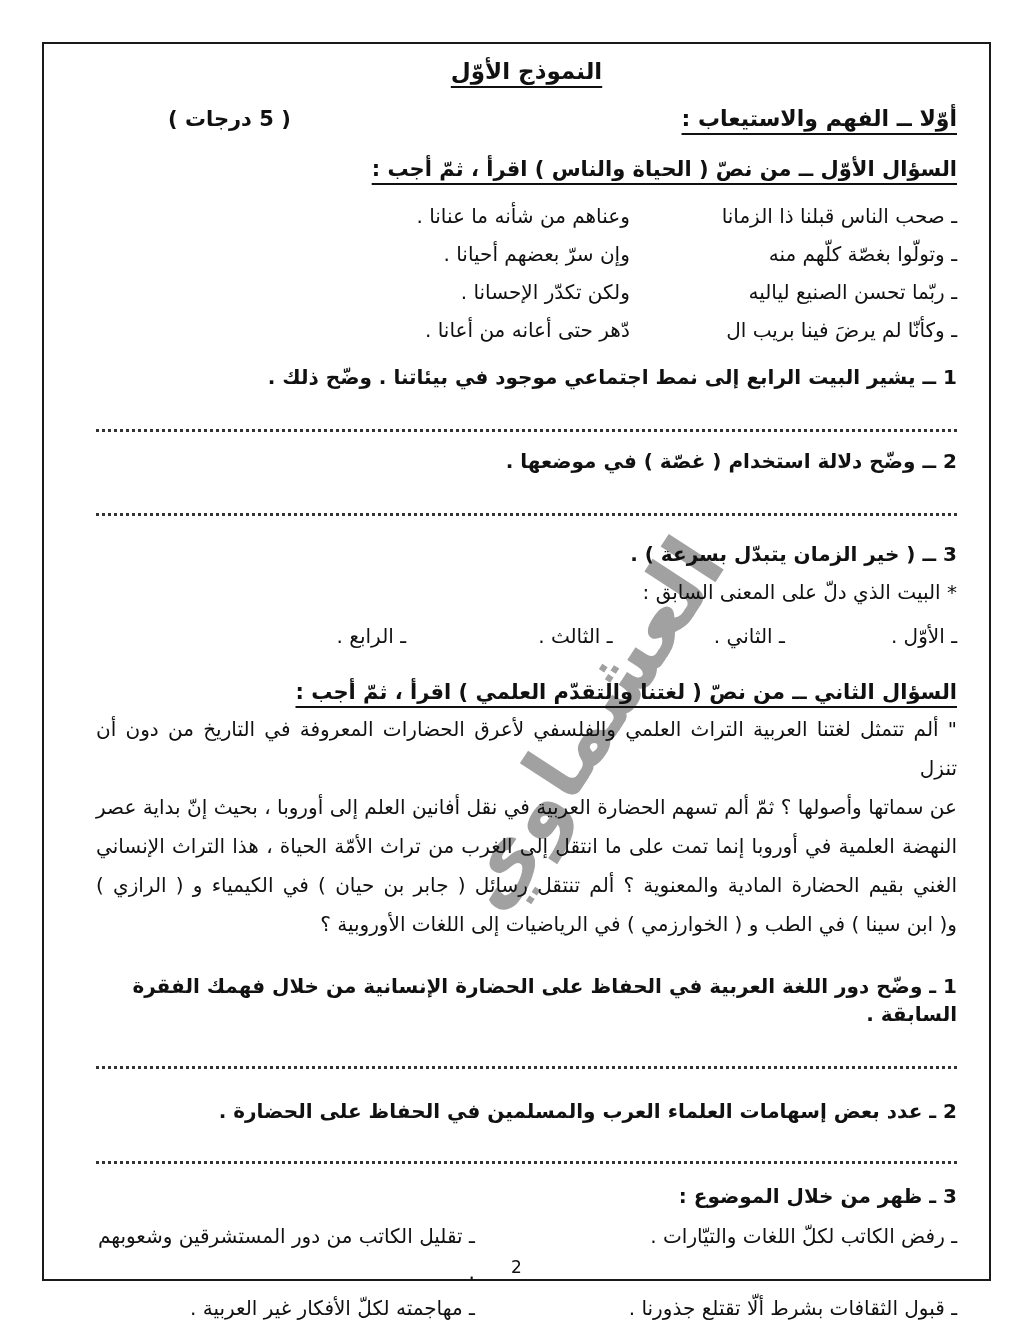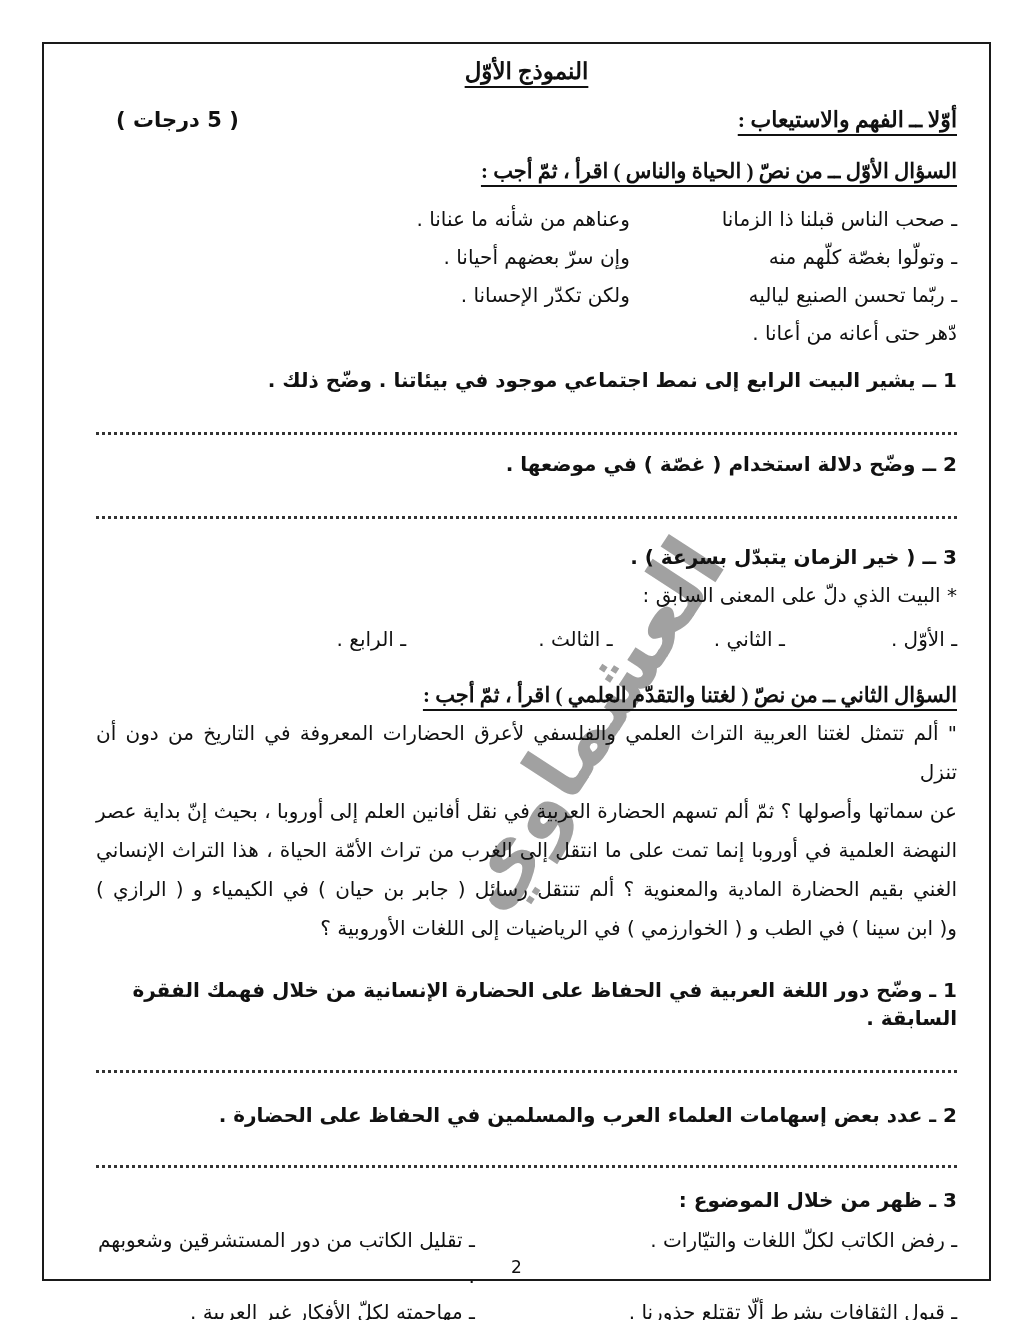--- a/index.html
+++ b/index.html
@@ -30,42 +30,41 @@
   .content {
     position: relative;
     direction: rtl;
     padding: 10px 32px 0 52px;
     z-index: 2;
   }
   .u {
     text-decoration: underline;
     text-decoration-thickness: 2px;
     text-underline-offset: 7px;
-    font-family: Liberation Serif, serif;
   }
   .title {
     text-align: center;
     font-weight: bold;
     font-size: 23px;
     margin-top: 4px;
   }
   .heading-row {
     display: flex;
     justify-content: space-between;
     align-items: baseline;
     margin-top: 22px;
   }
   .heading {
     font-weight: bold;
     font-size: 22px;
   }
   .marks {
     font-weight: bold;
     font-size: 21px;
-    margin-left: 20px;
+    margin-left: 72px;
     direction: rtl;
   }
   .q-intro {
     font-weight: bold;
     font-size: 21px;
     margin-top: 26px;
   }
   .poem { margin-top: 16px; }
   .verse {
     display: grid;
@@ -183,20 +182,21 @@
         </div>
         <div class="verse">
           <span>ـ وتولّوا بغصّة كلّهم منه</span>
           <span>وإن سرّ بعضهم أحيانا .</span>
         </div>
         <div class="verse">
           <span>ـ ربّما تحسن الصنيع لياليه</span>
           <span>ولكن تكدّر الإحسانا .</span>
         </div>
         <div class="verse">
+          <span>ـ وكأنّا لم يرضَ فينا بريب ال</span>
           <span>دّهر حتى أعانه من أعانا .</span>
         </div>
       </div>
 
       <div class="question qm14">1 ــ يشير البيت الرابع إلى نمط اجتماعي موجود في بيئاتنا . وضّح ذلك .</div>
       <div class="dots"></div>
 
       <div class="question qm30">2 ــ وضّح دلالة استخدام ( غصّة ) في موضعها .</div>
       <div class="dots"></div>
 

